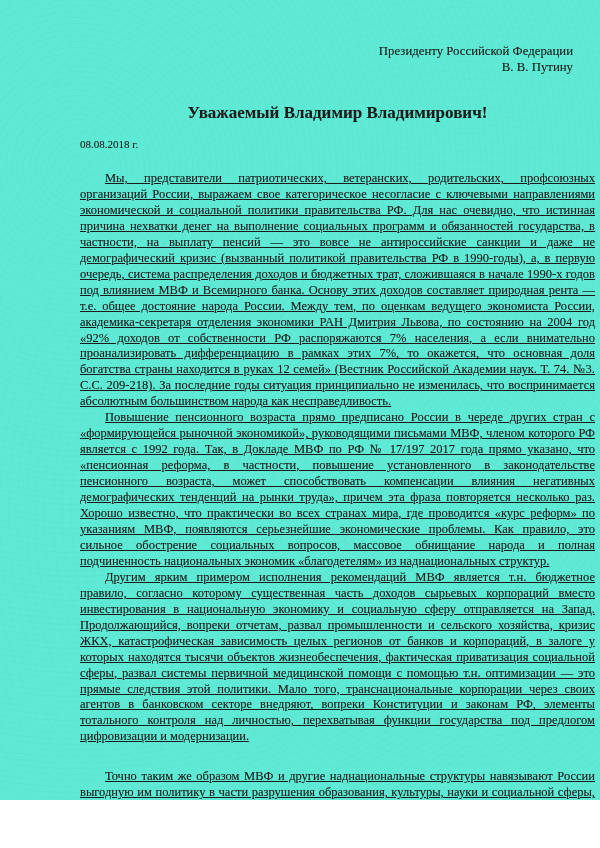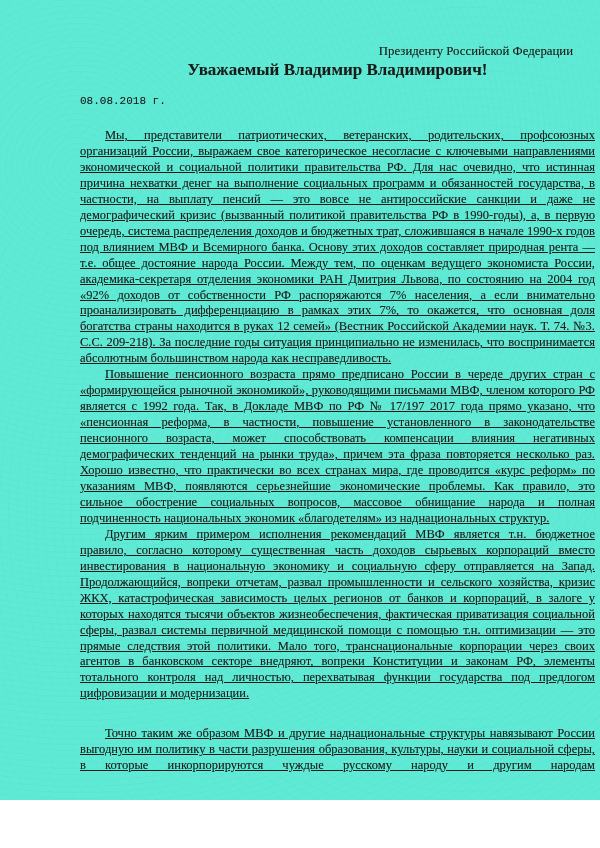--- a/index.html
+++ b/index.html
@@ -25,31 +25,30 @@
     top: 43px;
     width: 515px;
   }
   .recipient {
     text-align: right;
     font-size: 12.8px;
     line-height: 16px;
     padding-right: 22px;
   }
   .salutation {
-    margin-top: 1px;
+    margin-top: 28px;
     text-align: center;
     font-weight: bold;
     font-size: 17px;
     line-height: 20px;
   }
   .date {
     margin-top: 13px;
     font-size: 11px;
     line-height: 16px;
-    font-family: Liberation Mono, monospace;
   }
   .bodytext {
     margin-top: 19px;
     font-size: 12.5px;
     line-height: 15.95px;
   }
   .bodytext p {
     margin: 0;
     text-indent: 25px;
     text-align: justify;
@@ -64,20 +63,21 @@
 </head>
 <body>
 
 <div class="page">
   <div class="noise"></div>
 
   <div class="content">
 
     <div class="recipient">
       <div>Президенту Российской Федерации</div>
+      <div>В. В. Путину</div>
     </div>
 
     <div class="salutation">Уважаемый Владимир Владимирович!</div>
 
     <div class="date">08.08.2018 г.</div>
 
     <div class="bodytext">
       <p>Мы, представители патриотических, ветеранских, родительских, профсоюзных организаций России, выражаем свое категорическое несогласие с ключевыми направлениями экономической и социальной политики правительства РФ. Для нас очевидно, что истинная причина нехватки денег на выполнение социальных программ и обязанностей государства, в частности, на выплату пенсий — это вовсе не антироссийские санкции и даже не демографический кризис (вызванный политикой правительства РФ в 1990-годы), а, в первую очередь, система распределения доходов и бюджетных трат, сложившаяся в начале 1990-х годов под влиянием МВФ и Всемирного банка. Основу этих доходов составляет природная рента — т.е. общее достояние народа России. Между тем, по оценкам ведущего экономиста России, академика-секретаря отделения экономики РАН Дмитрия Львова, по состоянию на 2004 год «92% доходов от собственности РФ распоряжаются 7% населения, а если внимательно проанализировать дифференциацию в рамках этих 7%, то окажется, что основная доля богатства страны находится в руках 12 семей» (Вестник Российской Академии наук. Т. 74. №3. С.С. 209-218). За последние годы ситуация принципиально не изменилась, что воспринимается абсолютным большинством народа как несправедливость.</p>
       <p>Повышение пенсионного возраста прямо предписано России в череде других стран с «формирующейся рыночной экономикой», руководящими письмами МВФ, членом которого РФ является с 1992 года. Так, в Докладе МВФ по РФ № 17/197 2017 года прямо указано, что «пенсионная реформа, в частности, повышение установленного в законодательстве пенсионного возраста, может способствовать компенсации влияния негативных демографических тенденций на рынки труда», причем эта фраза повторяется несколько раз. Хорошо известно, что практически во всех странах мира, где проводится «курс реформ» по указаниям МВФ, появляются серьезнейшие экономические проблемы. Как правило, это сильное обострение социальных вопросов, массовое обнищание народа и полная подчиненность национальных экономик «благодетелям» из наднациональных структур.</p>
       <p>Другим ярким примером исполнения рекомендаций МВФ является т.н. бюджетное правило, согласно которому существенная часть доходов сырьевых корпораций вместо инвестирования в национальную экономику и социальную сферу отправляется на Запад. Продолжающийся, вопреки отчетам, развал промышленности и сельского хозяйства, кризис ЖКХ, катастрофическая зависимость целых регионов от банков и корпораций, в залоге у которых находятся тысячи объектов жизнеобеспечения, фактическая приватизация социальной сферы, развал системы первичной медицинской помощи с помощью т.н. оптимизации — это прямые следствия этой политики. Мало того, транснациональные корпорации через своих агентов в банковском секторе внедряют, вопреки Конституции и законам РФ, элементы тотального контроля над личностью, перехватывая функции государства под предлогом цифровизации и модернизации.</p>

